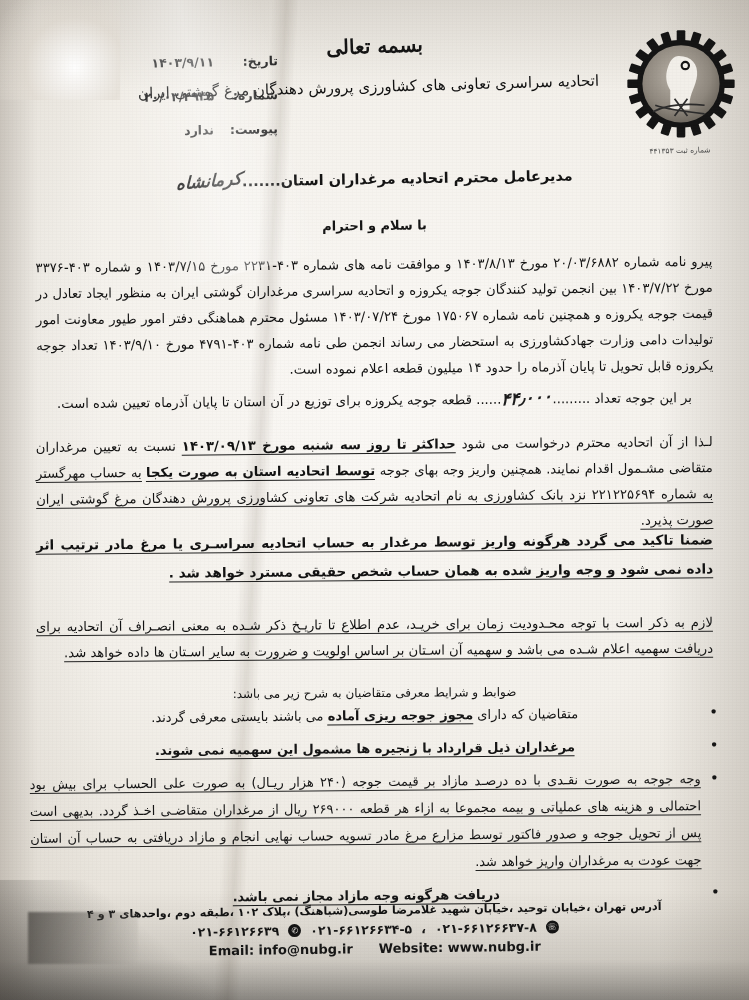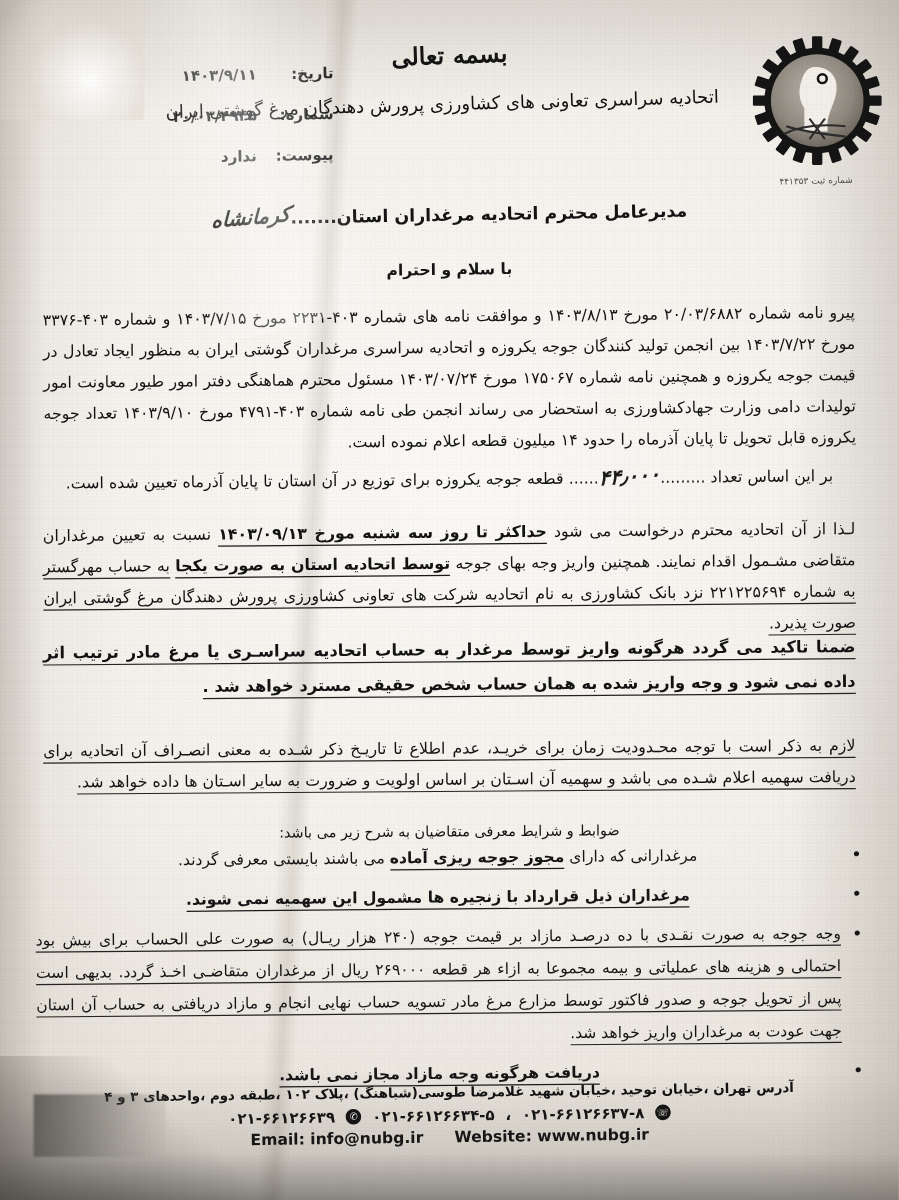--- a/index.html
+++ b/index.html
@@ -237,21 +237,21 @@
 
     <div class="recipient">
       <span>مدیرعامل محترم اتحادیه مرغداران استان</span><span class="blank dots">.......</span><span class="hand">کرمانشاه</span>
     </div>
 
     <div class="salutation">با سلام و احترام</div>
 
     <div class="para p1">پیرو نامه شماره ۲۰/۰۳/۶۸۸۲ مورخ ۱۴۰۳/۸/۱۳ و موافقت نامه های شماره ۴۰۳-۲۲۳۱ مورخ ۱۴۰۳/۷/۱۵ و شماره ۴۰۳-۳۳۷۶ مورخ ۱۴۰۳/۷/۲۲ بین انجمن تولید کنندگان جوجه یکروزه و اتحادیه سراسری مرغداران گوشتی ایران به منظور ایجاد تعادل در قیمت جوجه یکروزه و همچنین نامه شماره ۱۷۵۰۶۷ مورخ ۱۴۰۳/۰۷/۲۴ مسئول محترم هماهنگی دفتر امور طیور معاونت امور تولیدات دامی وزارت جهادکشاورزی به استحضار می رساند انجمن طی نامه شماره ۴۰۳-۴۷۹۱ مورخ ۱۴۰۳/۹/۱۰ تعداد جوجه یکروزه قابل تحویل تا پایان آذرماه را حدود ۱۴ میلیون قطعه اعلام نموده است.</div>
 
     <div class="para p2">
-      <span>بر این اساس تعداد</span>
+      <span>بر این جوجه تعداد</span>
       <span class="dots">.........</span><span class="hand">۴۴٫۰۰۰</span><span class="dots">......</span>
       <span>قطعه جوجه یکروزه برای توزیع در آن استان تا پایان آذرماه تعیین شده است.</span>
     </div>
 
     <div class="para p3">
       <span>لـذا از آن اتحادیه محترم درخواست می شود</span>
       <b class="u">حداکثر تا روز سه شنبه مورخ ۱۴۰۳/۰۹/۱۳</b>
       <span>نسبت به تعیین مرغداران متقاضی مشـمول اقدام نمایند. همچنین واریز وجه بهای جوجه</span>
       <b class="u">توسط اتحادیه استان به صورت یکجا</b>
       <span class="u">به حساب مهرگستر به شماره ۲۲۱۲۲۵۶۹۴ نزد بانک کشاورزی به نام اتحادیه شرکت های تعاونی کشاورزی پرورش دهندگان مرغ گوشتی ایران صورت پذیرد.</span>
@@ -262,21 +262,21 @@
     </div>
 
     <div class="para p5">
       <span class="u">لازم به ذکر است با توجه محـدودیت زمان برای خریـد، عدم اطلاع تا تاریـخ ذکر شـده به معنی انصـراف آن اتحادیه برای دریافت سهمیه اعلام شـده می باشد و سهمیه آن اسـتان بر اساس اولویت و ضرورت به سایر اسـتان ها داده خواهد شد.</span>
     </div>
 
     <div class="para p6">ضوابط و شرایط معرفی متقاضیان به شرح زیر می باشد:</div>
 
     <ul class="bullets">
       <li class="center">
-        <span>مرغدارانی که دارای</span>
+        <span>متقاضیان که دارای</span>
         <b class="u">مجوز جوجه ریزی آماده</b>
         <span>می باشند بایستی معرفی گردند.</span>
       </li>
       <li class="center">
         <b class="u">مرغداران ذیل قرارداد با زنجیره ها مشمول این سهمیه نمی شوند.</b>
       </li>
       <li>
         <span class="u">وجه جوجه به صورت نقـدی با ده درصـد مازاد بر قیمت جوجه (۲۴۰ هزار ریـال) به صورت علی الحساب برای بیش بود احتمالی و هزینه های عملیاتی و بیمه مجموعا به ازاء هر قطعه ۲۶۹۰۰۰ ریال از مرغداران متقاضـی اخـذ گردد. بدیهی است پس از تحویل جوجه و صدور فاکتور توسط مزارع مرغ مادر تسویه حساب نهایی انجام و مازاد دریافتی به حساب آن استان جهت عودت به مرغداران واریز خواهد شد.</span>
       </li>
       <li class="center">

